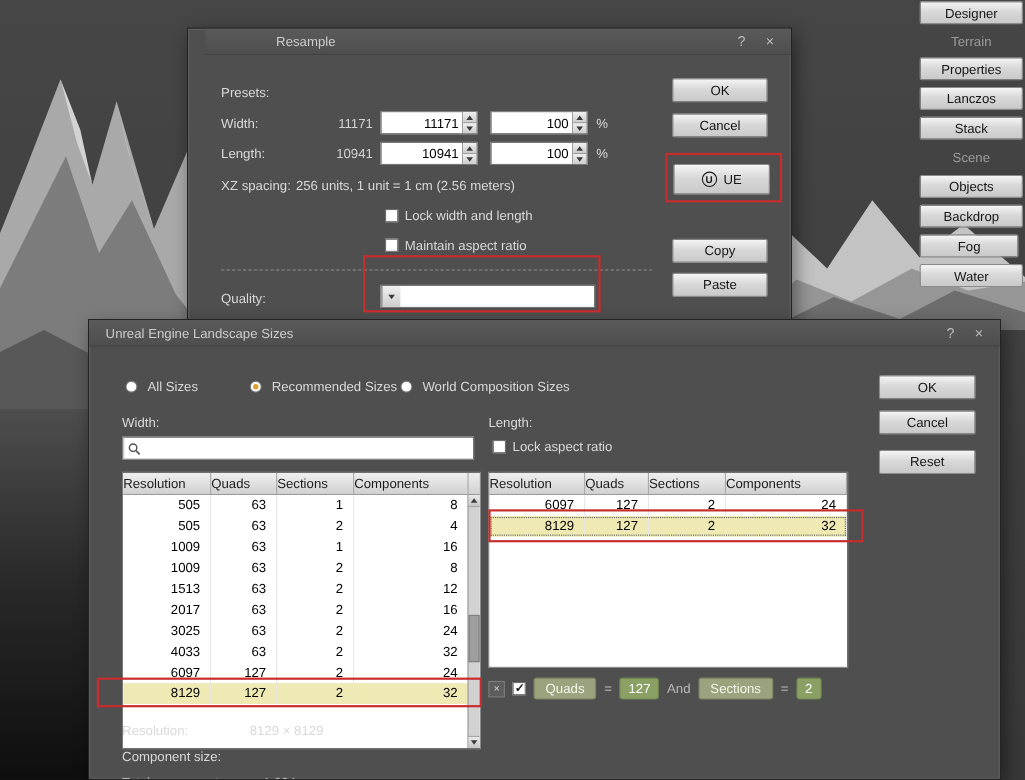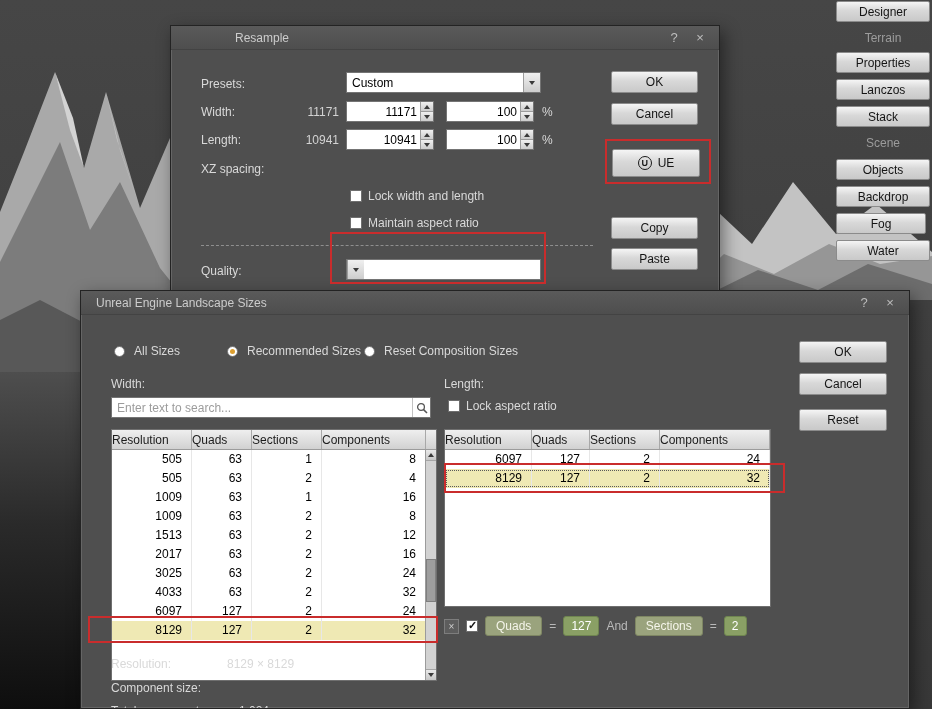--- a/index.html
+++ b/index.html
@@ -97,21 +97,21 @@
   .chip.field { background:var(--chip-field,#9aa37d); color:#f5f5ea; border:1px solid #7e8663; }
   .chip.value { background:var(--chip-value,#8aa065); color:#ffffff; border:1px solid #6f8550; padding:2px 7px; }
 
   
   #sidebar { position:absolute; left:834px; top:0; width:98px; height:290px; z-index:5; }
   .sheader { position:absolute; left:0; width:98px; text-align:center; color:#9c9c9c; }
 
   
   .anno { position:absolute; border:2px solid var(--annotation-red,#c92c2c); z-index:60; pointer-events:none; }
 
-  .z20 { z-index:20; } .z30 { z-index:30; }
+  .z20 { z-index:20;padding-left:16px; } .z30 { z-index:30; }
 </style>
 </head>
 <body>
 
 <div id="stage">
 
   <svg id="viewport-bg" width="932" height="709" viewBox="0 0 932 709">
     <defs>
       <linearGradient id="bgv" x1="0" y1="0" x2="0" y2="1">
         <stop offset="0" stop-color="#464646"></stop>
@@ -151,26 +151,20 @@
   </div>
 
   <div class="dialog z20" style="left:170px;top:25px;width:550px;height:268px">
     <div class="titlebar">
       <span class="title" style="padding-left:64px">Resample</span>
       <span class="tbtn first">?</span>
       <span class="tbtn" style="margin-right:6px">×</span>
     </div>
 
     <span class="lbl" style="left:30px;top:51px">Presets:</span>
-    <div class="combo" style="left:175px;top:46px;width:195px">
-      <span class="cval">Custom</span>
-      <span class="drop">
-          <i class="car-dn"></i>
-        </span>
-    </div>
     <div class="btn" style="left:440px;top:45px;width:87px;height:22px">OK</div>
 
     <span class="lbl" style="left:30px;top:79px">Width:</span>
     <span class="val-static" style="left:118px;top:79px;width:50px">11171</span>
     <div class="spin" style="left:175px;top:75px;width:88px">
       <input value="11171" style="">
       <span class="arrows">
           <div>
             <i class="car-up"></i>
           </div>
@@ -213,20 +207,21 @@
             <i class="car-up"></i>
           </div>
           <div>
             <i class="car-dn"></i>
           </div>
         </span>
     </div>
     <span class="lbl" style="left:371px;top:107px">%</span>
 
     <span class="lbl" style="left:30px;top:136px">XZ spacing:</span>
+    <span class="lbl" style="left:98px;top:136px">256 units, 1 unit = 1 cm (2.56 meters)</span>
     <div class="btn" style="left:441px;top:123px;width:88px;height:28px">
       <span class="ue-icon">U</span>
       <span>UE</span>
     </div>
 
     <span class="cb" style="left:179px;top:164px"></span>
     <span class="lbl" style="left:197px;top:163px">Lock width and length</span>
     <span class="cb" style="left:179px;top:191px"></span>
     <span class="lbl" style="left:197px;top:190px">Maintain aspect ratio</span>
 
@@ -252,30 +247,29 @@
     <div class="radio-item" style="left:33px;top:53px">
       <span class="radio"></span>
       <span>All Sizes</span>
     </div>
     <div class="radio-item" style="left:146px;top:53px">
       <span class="radio on"></span>
       <span>Recommended Sizes</span>
     </div>
     <div class="radio-item" style="left:283px;top:53px">
       <span class="radio"></span>
-      <span>Reset Composition Sizes</span>
+      <span>World Composition Sizes</span>
     </div>
 
     <div class="btn" style="left:718px;top:50px;width:88px;height:22px">OK</div>
     <div class="btn" style="left:718px;top:82px;width:88px;height:22px">Cancel</div>
     <div class="btn" style="left:718px;top:118px;width:88px;height:22px">Reset</div>
 
     <span class="lbl" style="left:30px;top:86px">Width:</span>
     <div class="search" style="left:30px;top:106px;width:320px">
-      <input placeholder="Enter text to search..." style="">
       <span class="mag">
         <svg width="12" height="12" viewBox="0 0 12 12">
             <circle cx="5" cy="5" r="3.4" fill="none" stroke="#555" stroke-width="1.3"></circle>
             <line x1="7.6" y1="7.6" x2="11" y2="11" stroke="#555" stroke-width="1.5"></line>
           </svg>
       </span>
     </div>
 
     <span class="lbl" style="left:363px;top:86px">Length:</span>
     <span class="cb" style="left:367px;top:109px"></span>

